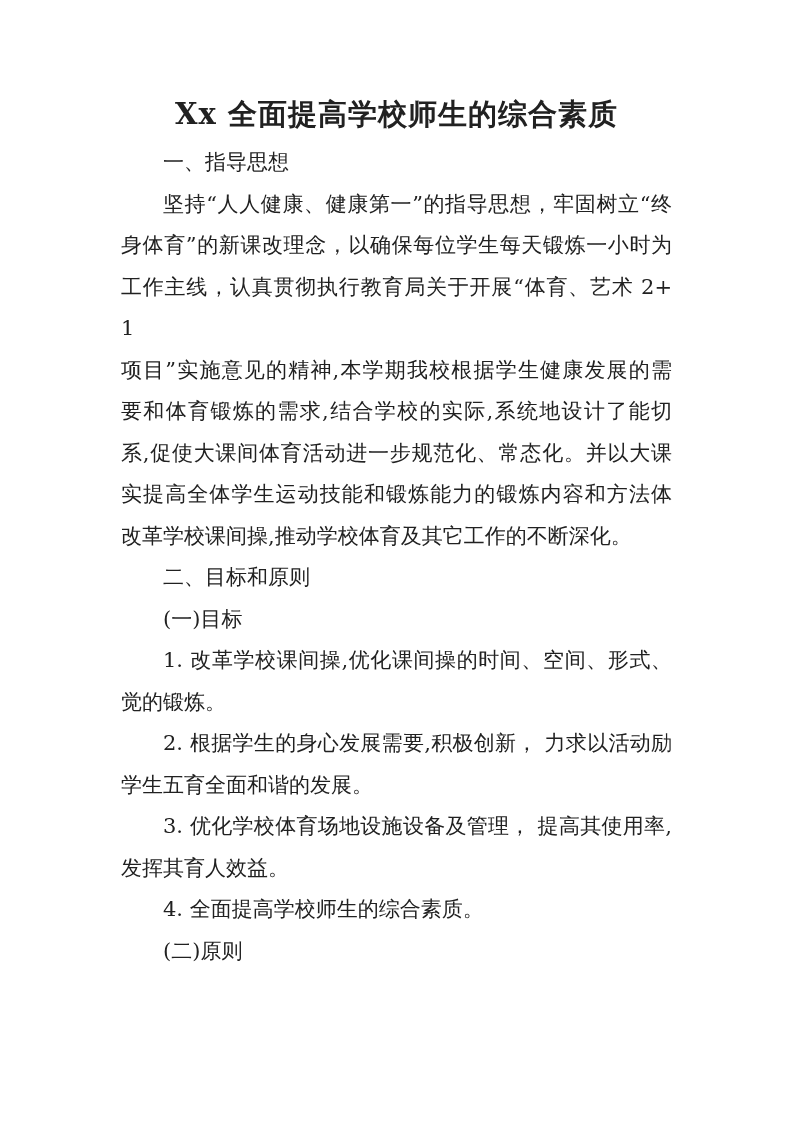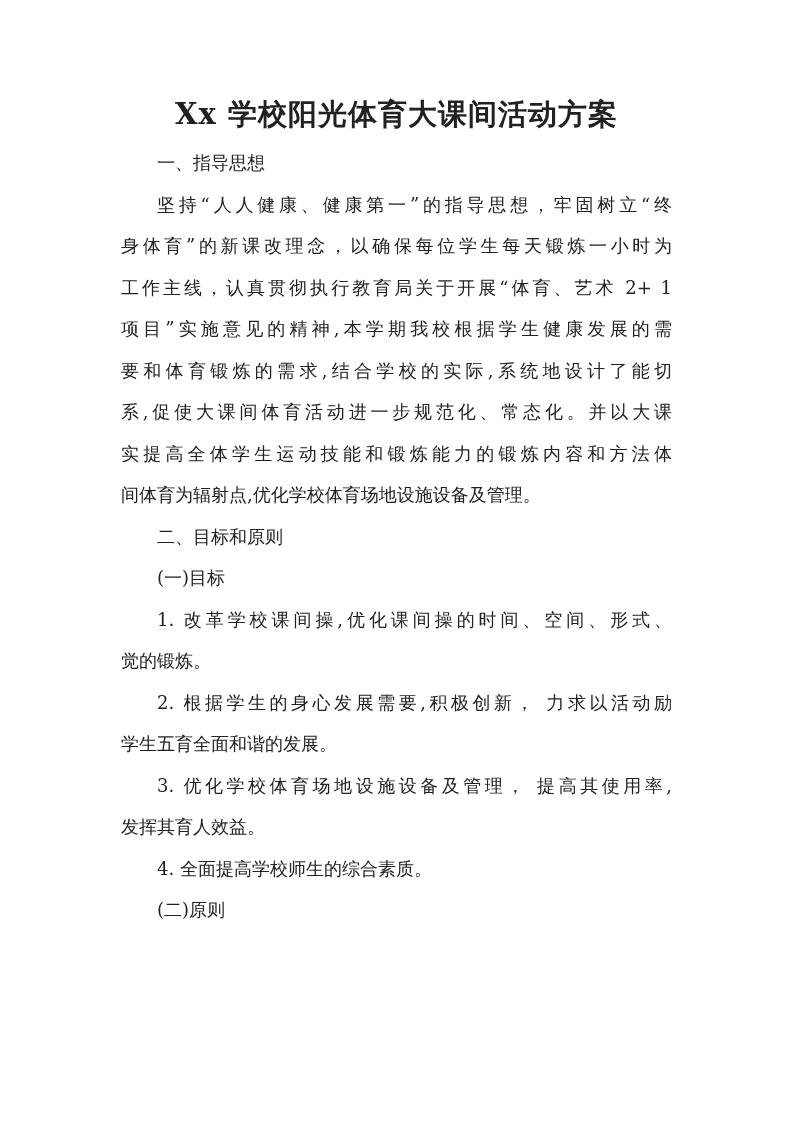--- a/index.html
+++ b/index.html
@@ -28,49 +28,49 @@
     font-weight: 700;
     text-align: center;
     letter-spacing: 1px;
     white-space: nowrap;
   }
   .doc-body {
     position: absolute;
     top: 142px;
     left: 121px;
     width: 551px;
-    font-size: 18px;
+    font-size: 21px;
     line-height: 41.5px;
   }
   .doc-line {
     width: 551px;
   }
   .doc-line.first {
     text-indent: 2em;
   }
   .doc-line.fill {
     text-align: justify;
     text-align-last: justify;
   }
 </style>
 </head>
 <body>
 
 <div class="page" style="--page-bg: #ffffff; --text-color: #212121;">
-  <h1 class="doc-title">Xx 学校阳光体育大课间活动方案</h1>
+  <h1 class="doc-title">Xx 全面提高学校师生的综合素质</h1>
   <div class="doc-body" id="doc-body">
       <div class="doc-line first">一、指导思想</div>
       <div class="doc-line first fill">坚持“人人健康、健康第一”的指导思想，牢固树立“终</div>
       <div class="doc-line fill">身体育”的新课改理念，以确保每位学生每天锻炼一小时为</div>
       <div class="doc-line fill">工作主线，认真贯彻执行教育局关于开展“体育、艺术 2+ 1</div>
       <div class="doc-line fill">项目”实施意见的精神,本学期我校根据学生健康发展的需</div>
       <div class="doc-line fill">要和体育锻炼的需求,结合学校的实际,系统地设计了能切</div>
       <div class="doc-line fill">系,促使大课间体育活动进一步规范化、常态化。并以大课</div>
       <div class="doc-line fill">实提高全体学生运动技能和锻炼能力的锻炼内容和方法体</div>
-      <div class="doc-line">间体育为辐射点,优化学校体育场地设施设备及管理。</div>
+      <div class="doc-line">改革学校课间操,推动学校体育及其它工作的不断深化。</div>
       <div class="doc-line first">二、目标和原则</div>
       <div class="doc-line first">(一)目标</div>
       <div class="doc-line first fill">1. 改革学校课间操,优化课间操的时间、空间、形式、</div>
       <div class="doc-line">觉的锻炼。</div>
       <div class="doc-line first fill">2. 根据学生的身心发展需要,积极创新， 力求以活动励</div>
       <div class="doc-line">学生五育全面和谐的发展。</div>
       <div class="doc-line first fill">3. 优化学校体育场地设施设备及管理， 提高其使用率,</div>
       <div class="doc-line">发挥其育人效益。</div>
       <div class="doc-line first">4. 全面提高学校师生的综合素质。</div>
       <div class="doc-line first">(二)原则</div>

